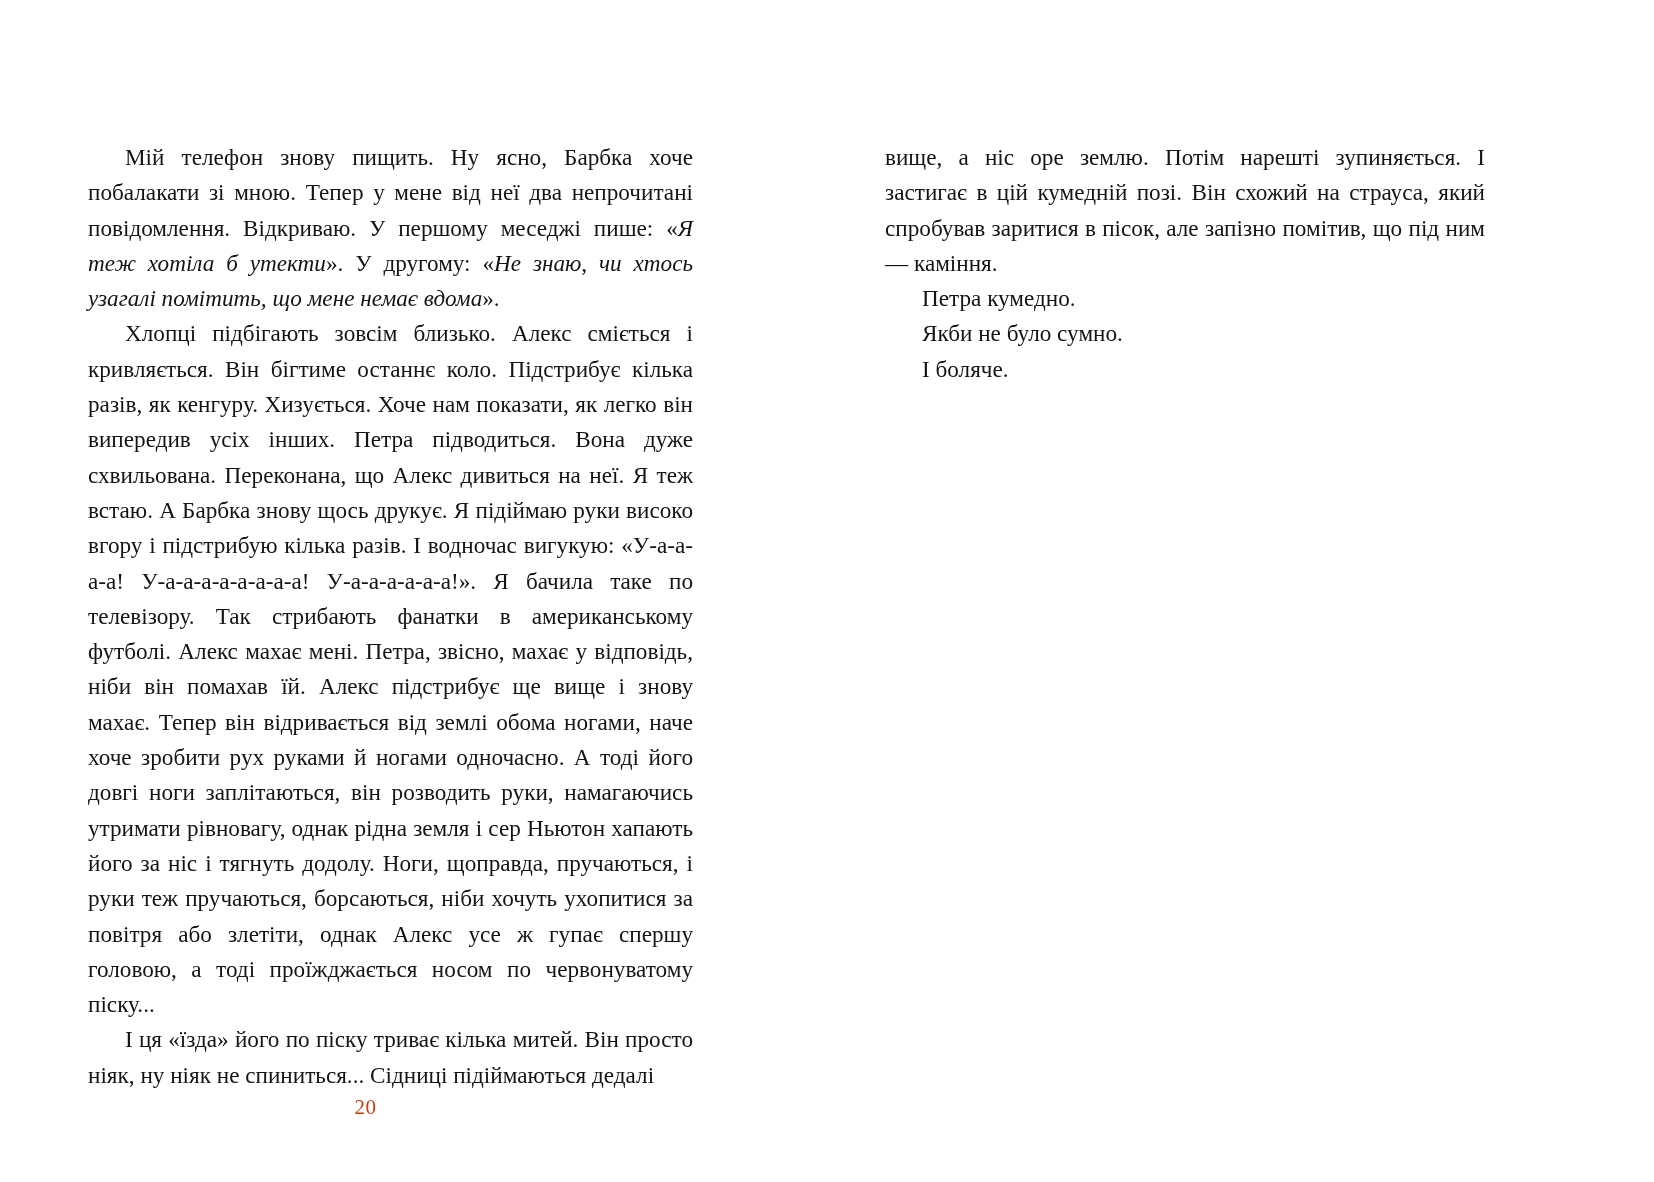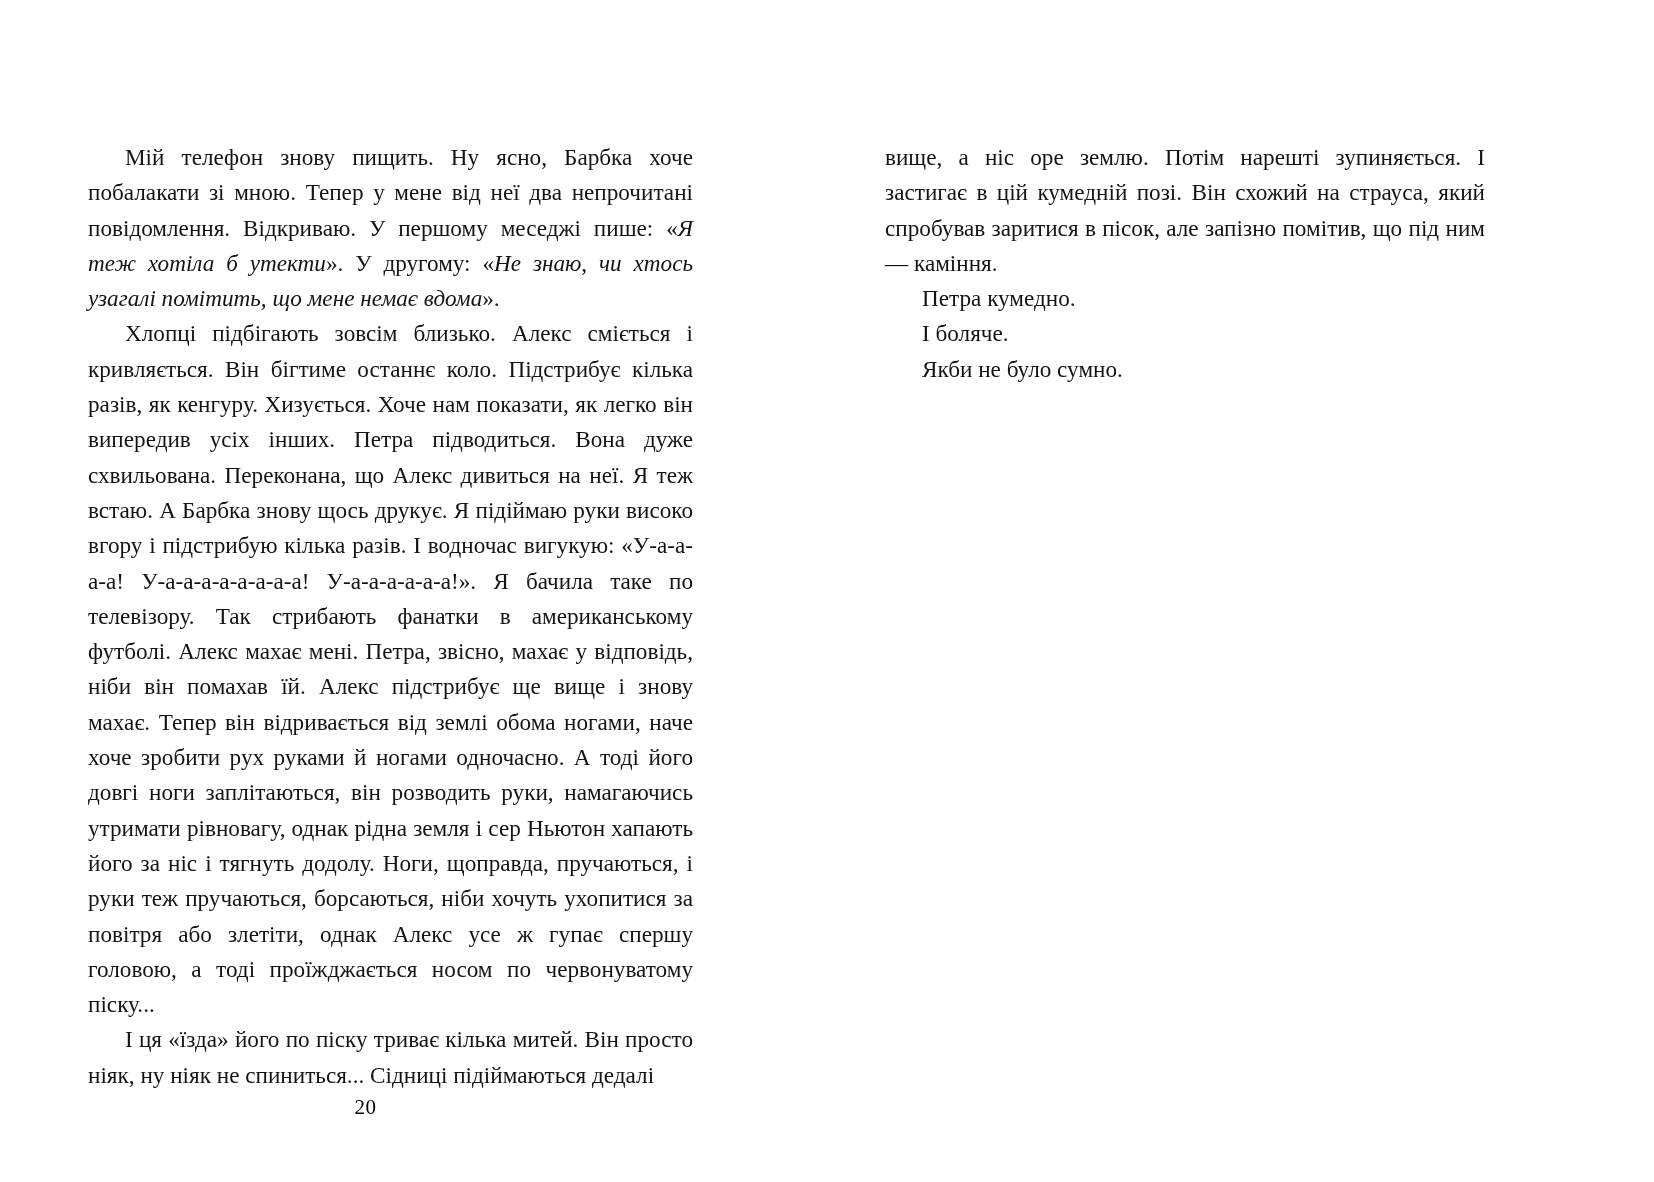--- a/index.html
+++ b/index.html
@@ -58,21 +58,21 @@
   }
 
   .folio {
     position: absolute;
     bottom: 106px;
     left: 0;
     width: 827px;
     text-align: center;
     font-size: 21px;
     letter-spacing: 0.5px;
-    color: #000000;
+    color: #c2410c;
   }
   .folio .num {
     display: inline-block;
     padding-left: 0px;
   }
   .leaf-left .folio { padding-left: -40px; text-align: center; }
   .folio-inner {
     display: inline-block;
     transform: translateX(-48px);
   }
@@ -91,19 +91,19 @@
         </div>
       <div class="folio">
         <span class="folio-inner num">20</span>
       </div>
     </div>
 
     <div class="leaf leaf-right">
       <div class="textblock">
           <p class="noindent">вище, а ніс оре землю. Потім нарешті зупиняється. І застигає в цій кумедній позі. Він схожий на страуса, який спробував заритися в пісок, але запізно помітив, що під ним — каміння.</p>
           <p>Петра кумедно.</p>
+          <p>Якби не було сумно.</p>
           <p>І боляче.</p>
-          <p>Якби не було сумно.</p>
         </div>
     </div>
 
   </div>
 </div>
 
 </body></html>

